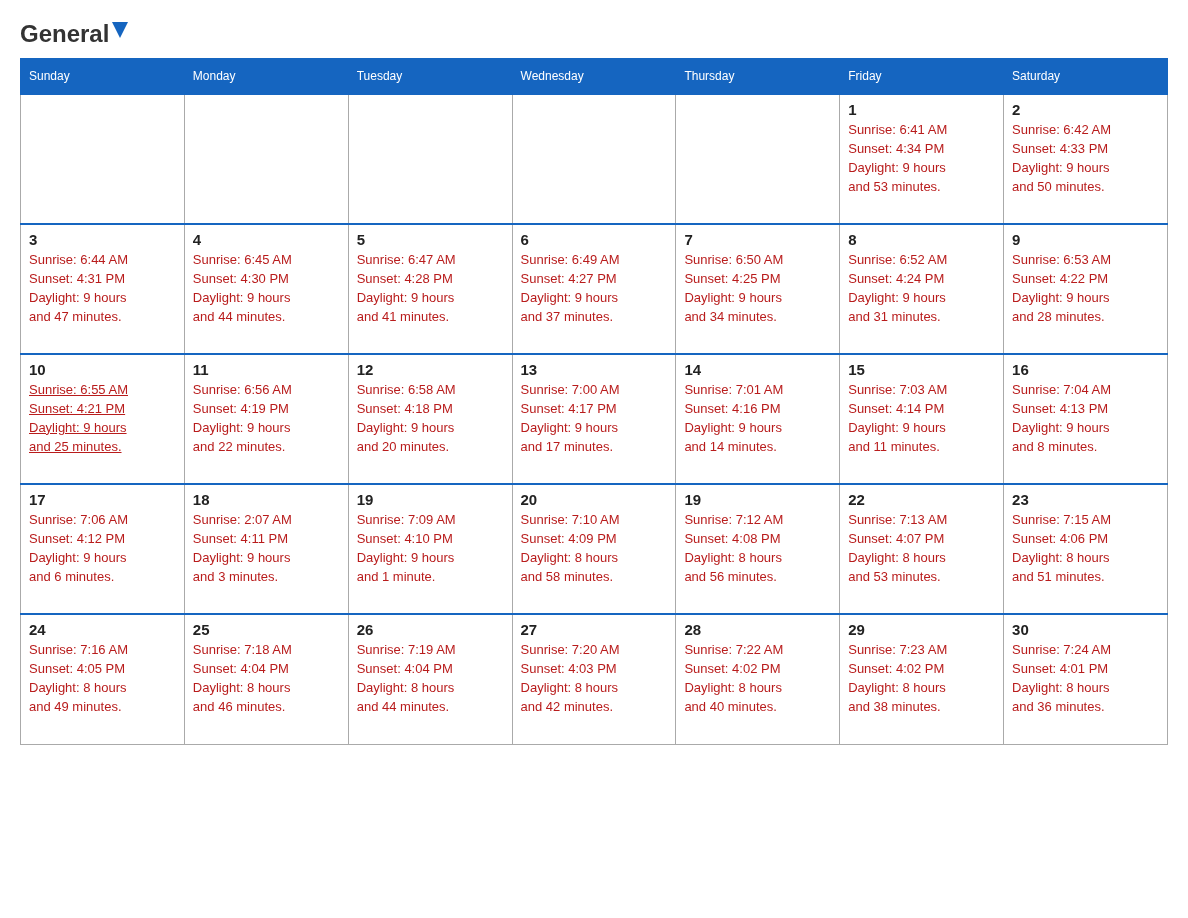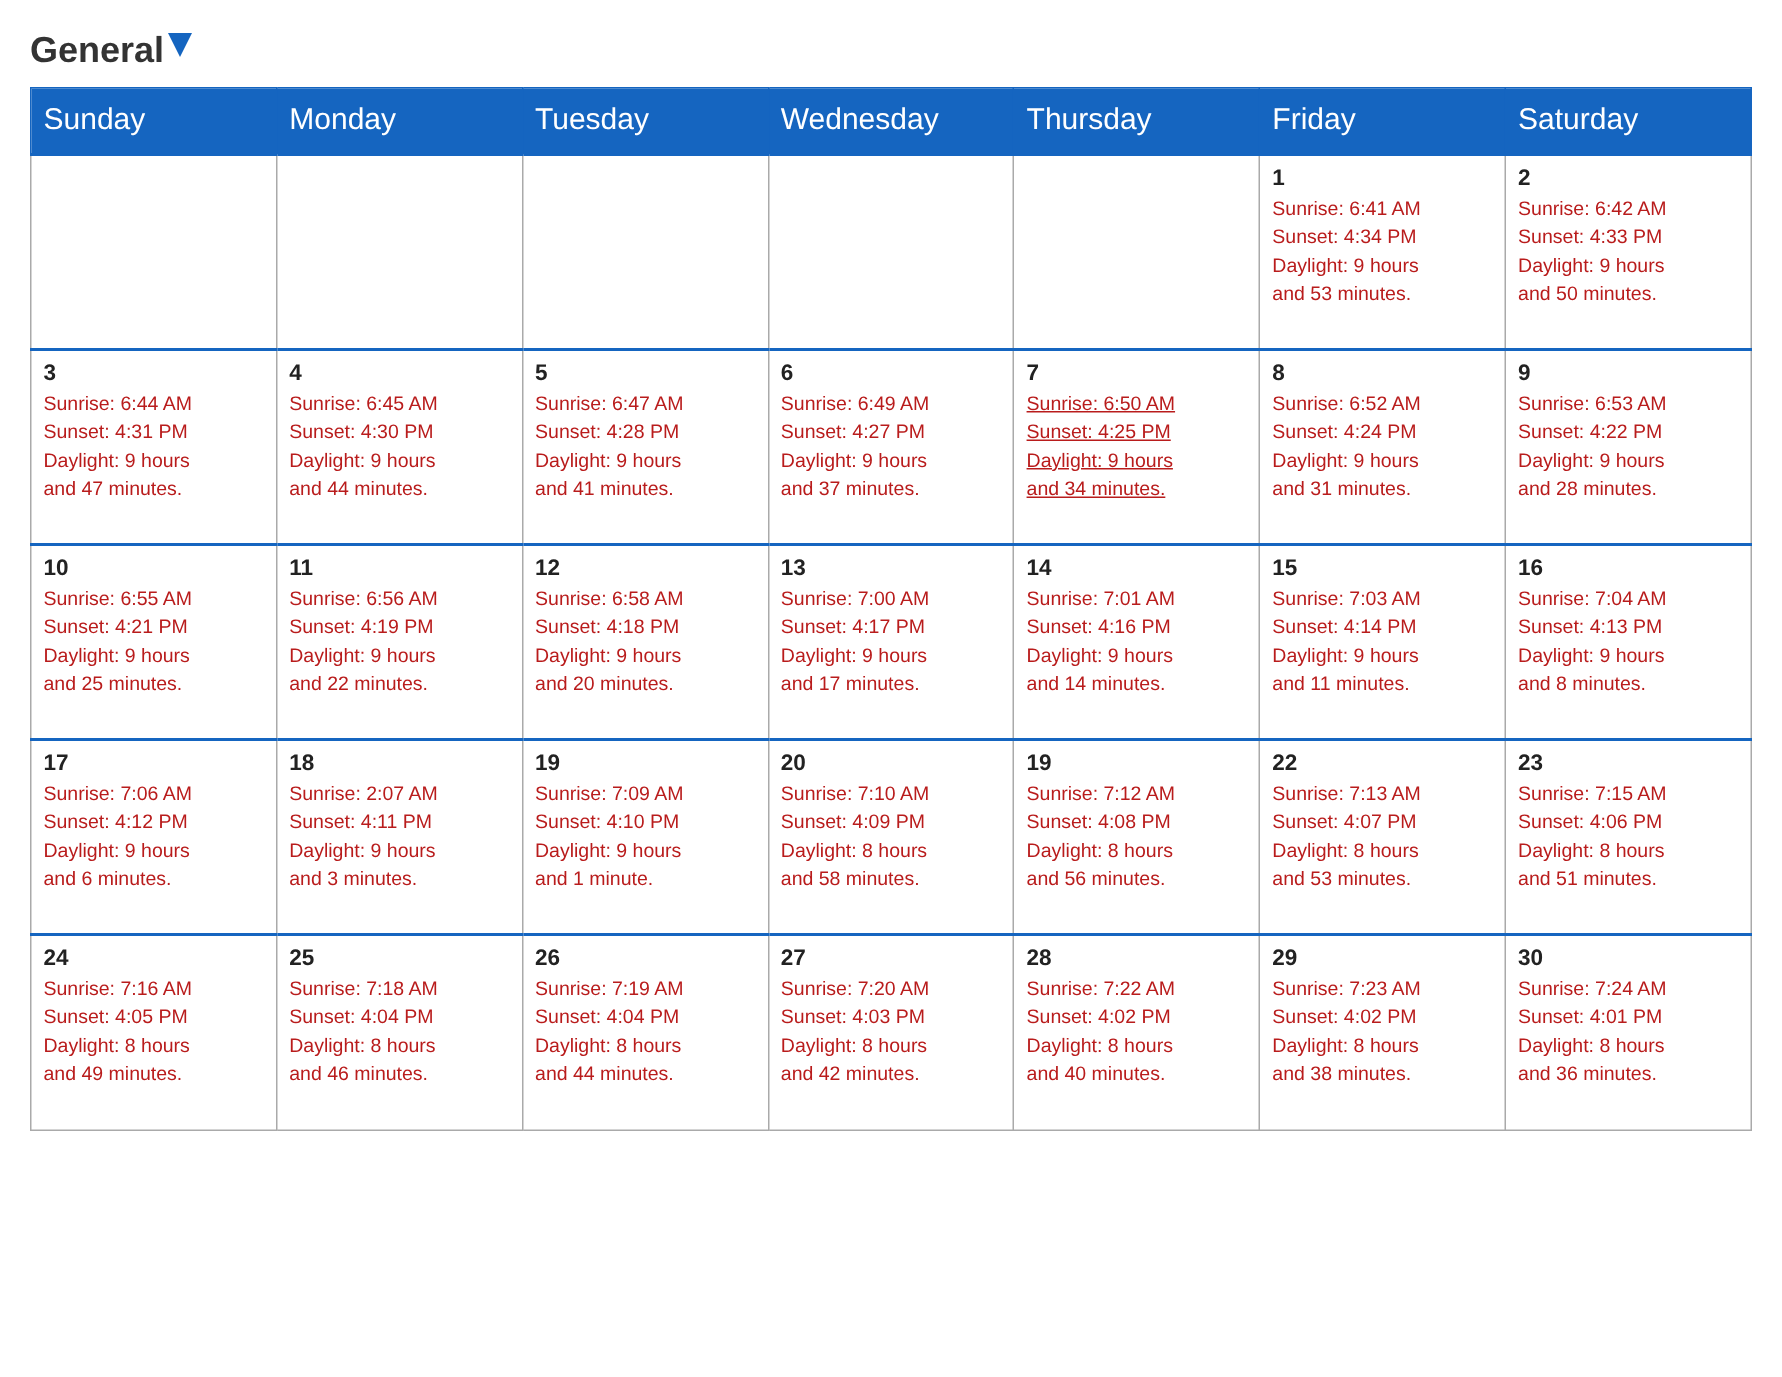--- a/index.html
+++ b/index.html
@@ -32,21 +32,21 @@
     .calendar-table {
       width: 100%;
       border-collapse: collapse;
       margin-top: 10px;
     }
     .calendar-table th {
       background-color: #1565c0;
       color: #ffffff;
       padding: 10px 8px;
       text-align: left;
-      font-size: 20px;
+      font-size: 12px;
       font-weight: normal;
       border: 1px solid #1565c0;
     }
     .calendar-table td {
       border: 1px solid #aaa;
       vertical-align: top;
       padding: 6px 8px;
       width: calc(100% / 7);
       min-height: 120px;
       height: 130px;
@@ -175,21 +175,21 @@
         </td>
         <td>
           <div class="day-number">6</div>
           <div class="day-info" style="white-space: pre-line;">Sunrise: 6:49 AM
 Sunset: 4:27 PM
 Daylight: 9 hours
 and 37 minutes.</div>
         </td>
         <td>
           <div class="day-number">7</div>
-          <div class="day-info" style="white-space: pre-line; text-decoration: underline;">Sunrise: 6:50 AM
+          <div class="day-info" style="white-space: pre-line;">Sunrise: 6:50 AM
 Sunset: 4:25 PM
 Daylight: 9 hours
 and 34 minutes.</div>
         </td>
         <td>
           <div class="day-number">8</div>
           <div class="day-info" style="white-space: pre-line;">Sunrise: 6:52 AM
 Sunset: 4:24 PM
 Daylight: 9 hours
 and 31 minutes.</div>
@@ -198,21 +198,21 @@
           <div class="day-number">9</div>
           <div class="day-info" style="white-space: pre-line;">Sunrise: 6:53 AM
 Sunset: 4:22 PM
 Daylight: 9 hours
 and 28 minutes.</div>
         </td>
       </tr>
       <tr>
         <td>
           <div class="day-number">10</div>
-          <div class="day-info" style="white-space: pre-line;">Sunrise: 6:55 AM
+          <div class="day-info" style="white-space: pre-line; text-decoration: underline;">Sunrise: 6:55 AM
 Sunset: 4:21 PM
 Daylight: 9 hours
 and 25 minutes.</div>
         </td>
         <td>
           <div class="day-number">11</div>
           <div class="day-info" style="white-space: pre-line;">Sunrise: 6:56 AM
 Sunset: 4:19 PM
 Daylight: 9 hours
 and 22 minutes.</div>

